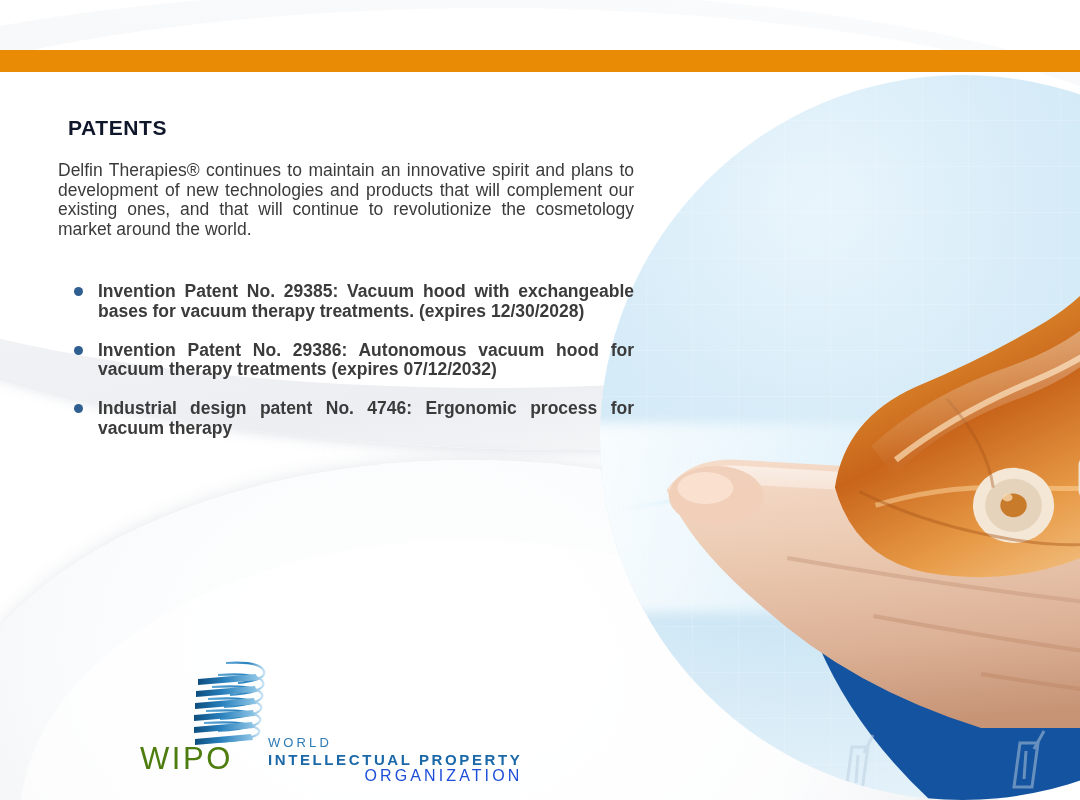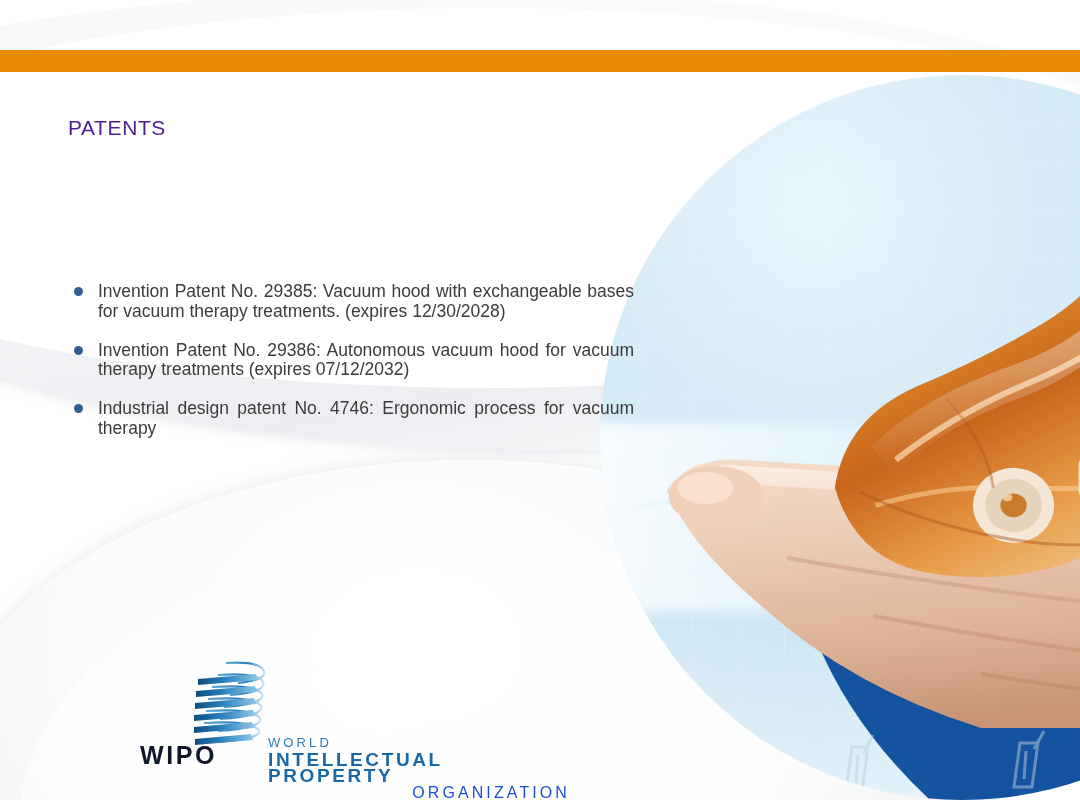--- a/index.html
+++ b/index.html
@@ -135,39 +135,40 @@
   .content {
     position: absolute;
     left: 0; top: 0;
     width: 660px; height: 800px;
     z-index: 8;
   }
   .page-title {
     position: absolute;
     left: 68px; top: 116px;
     font-size: 21px;
-    font-weight: normal;
+    font-weight: bold;
     letter-spacing: .6px;
-    color: #4c1d95;
+    color: #0f172a;
   }
   .intro {
     position: absolute;
     left: 58px; top: 161px;
     width: 576px;
     font-size: 17.5px;
     line-height: 19.5px;
     color: #3b3b3b;
     text-align: justify;
     text-justify: inter-word;
   }
   .bullets {
     position: absolute;
     left: 58px; top: 282px;
     width: 576px;
     list-style: none;
+    font-weight: bold;
   }
   .bullet-item {
     position: relative;
     padding-left: 40px;
     margin-bottom: 19px;
     font-size: 17.5px;
     line-height: 19.8px;
     color: #3b3b3b;
     text-align: justify;
     text-justify: inter-word;
@@ -186,33 +187,33 @@
     position: absolute;
     left: 140px; top: 655px;
     width: 430px; height: 125px;
     z-index: 9;
   }
   .wipo-helix { position: absolute; left: 28px; top: 0px; width: 120px; height: 105px; }
   .wipo-helix svg { width: 100%; height: 100%; display: block; }
   .wipo-word {
     position: absolute;
     left: 0px; top: 86px;
-    font-size: 25px;
-    font-weight: bold;
+    font-size: 31px;
+    font-weight: normal;
     letter-spacing: 2.6px;
-    color: #0f172a;
+    color: #4d7c0f;
   }
   .wipo-lines {
     position: absolute;
     left: 128px; top: 80px;
     line-height: 16.5px;
     color: #1f6aa8;
   }
   .wipo-l1 { font-size: 13px; letter-spacing: 3.1px; color: #2d7ab5; }
-  .wipo-l2 { font-size: 19px; letter-spacing: 2.6px; font-weight: bold; color: #1b68a8; }
+  .wipo-l2 { font-size: 15px; letter-spacing: 2.6px; font-weight: bold; color: #1b68a8; }
   .wipo-l3 { font-size: 16px; letter-spacing: 3.1px; color: #1d4ed8; text-align: right; }
 </style>
 </head>
 <body>
 
 <div id="slide">
 
   <div class="bg-layer">
     <div class="swoosh-top-3"></div>
     <div class="swoosh-top"></div>
@@ -312,20 +313,21 @@
           <path d="M420,668 L414,712 L432,712 L438,668 Z"></path>
           <path d="M426,676 L424,704"></path>
           <path d="M434,674 L444,656"></path>
         </g>
       </svg>
     </div>
   </div>
 
   <div class="content">
     <div class="page-title">PATENTS</div>
+    <div class="intro">Delfin Therapies® continues to maintain an innovative spirit and plans to development of new technologies and products that will complement our existing ones, and that will continue to revolutionize the cosmetology market around the world.</div>
 
     <ul class="bullets">
       <li class="bullet-item">
         <span class="bullet-dot"></span>
         <span>Invention Patent No. 29385:  Vacuum hood with exchangeable bases for vacuum therapy treatments. (expires 12/30/2028)</span>
       </li>
       <li class="bullet-item">
         <span class="bullet-dot"></span>
         <span>Invention Patent No. 29386:  Autonomous vacuum hood for vacuum therapy treatments (expires 07/12/2032)</span>
       </li>

